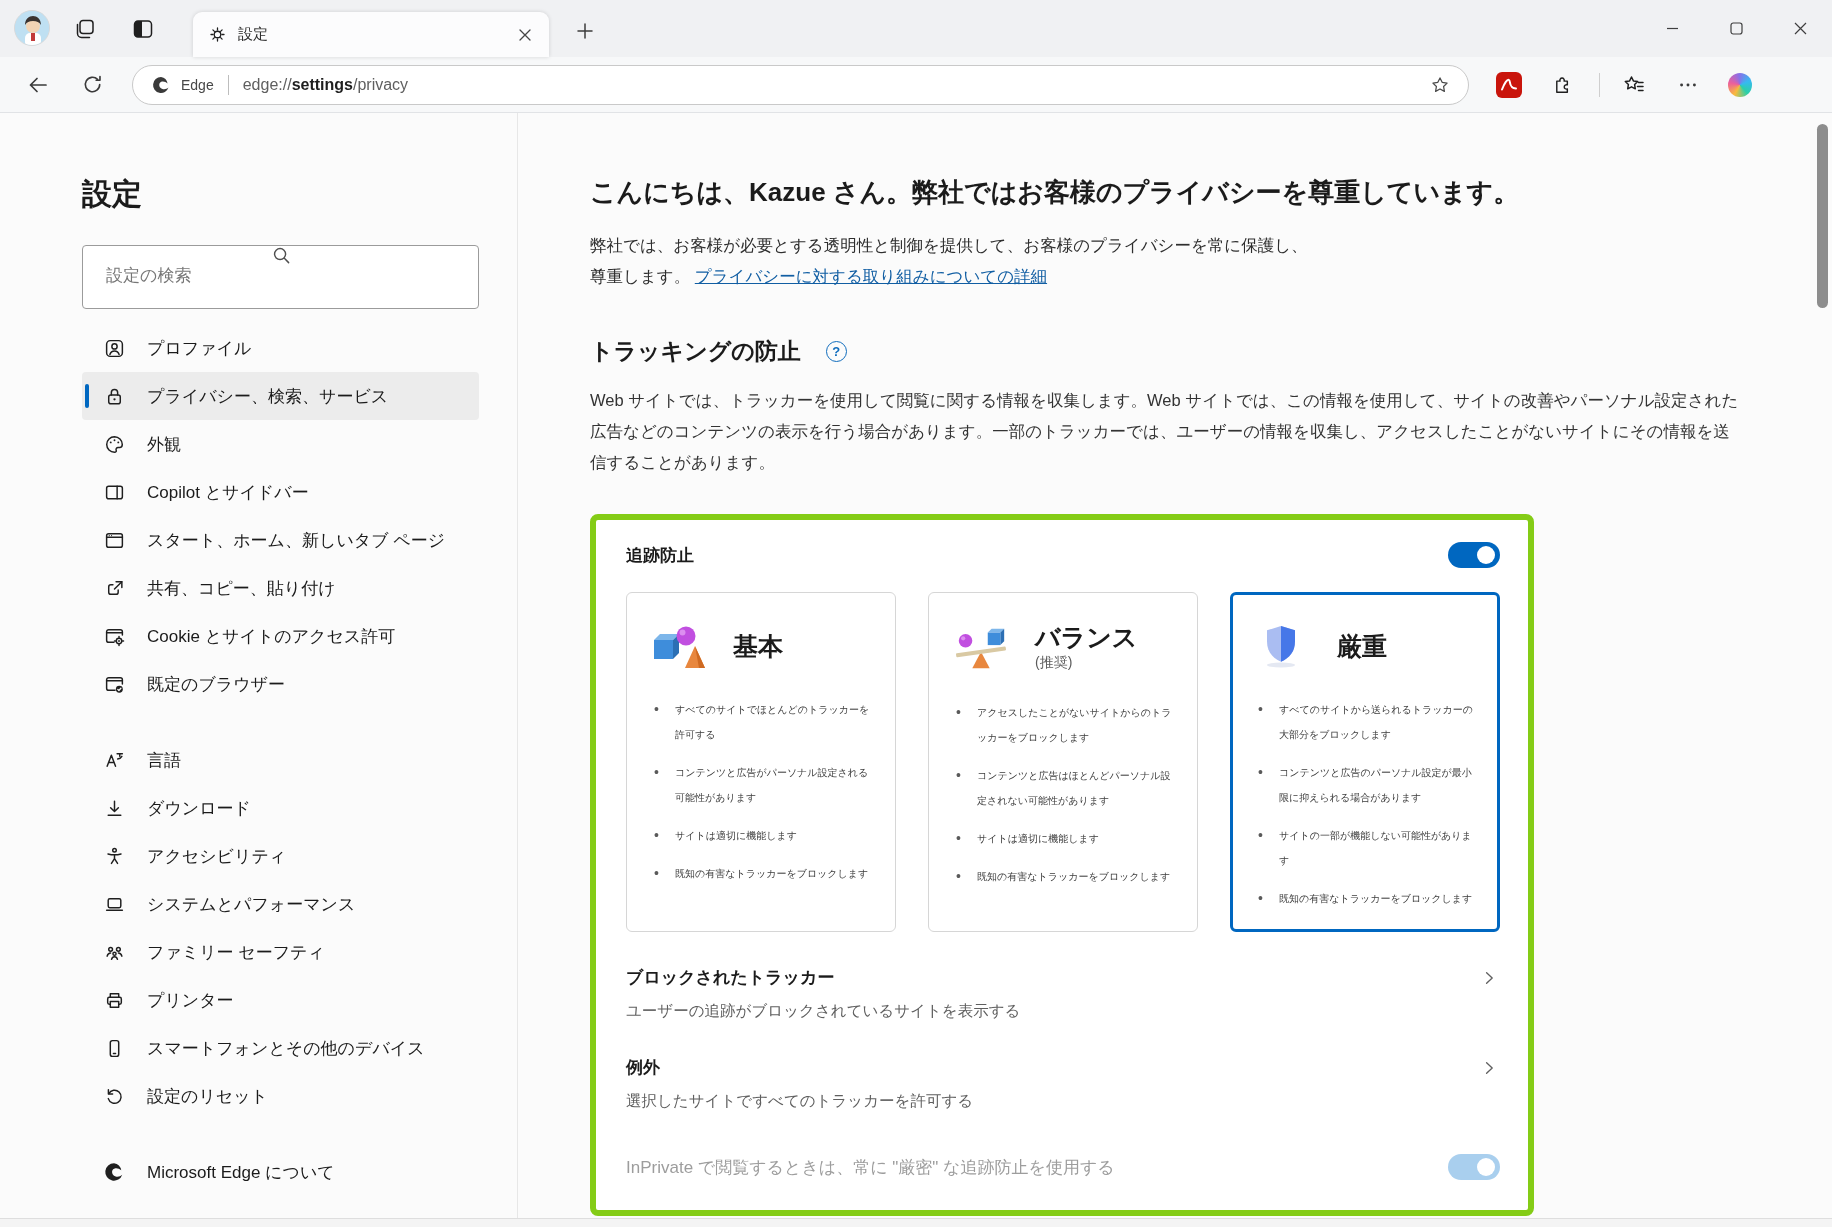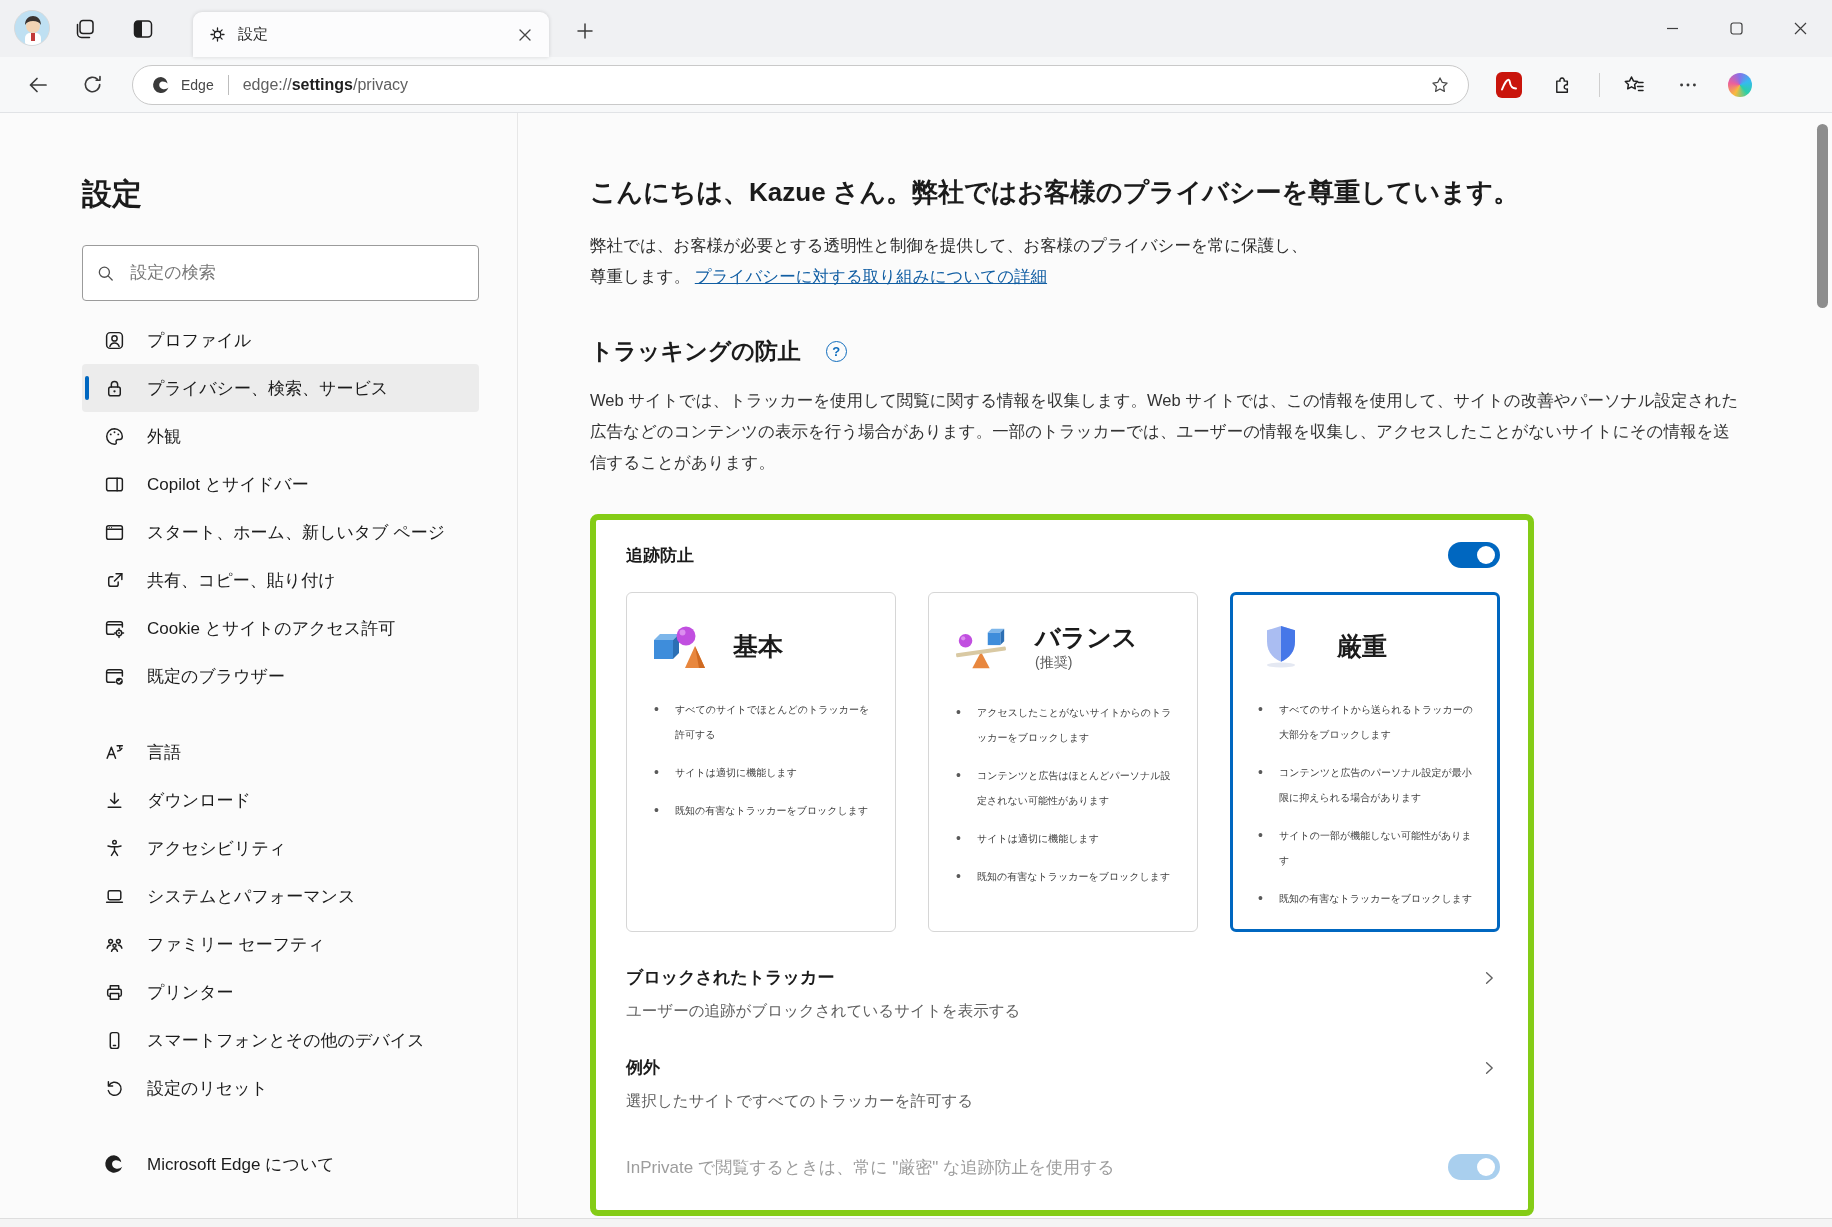--- a/index.html
+++ b/index.html
@@ -37,22 +37,22 @@
   .omni-url { margin-left:14px; font-size:16px; color:#5f5f5f; white-space:nowrap; }
   .omni-url .emph { color:#1f1f1f; font-weight:700; }
   .omni-star { margin-left:auto; width:24px; height:24px; display:flex; align-items:center; justify-content:center; }
   .tbr-icon { width:28px; height:28px; display:flex; align-items:center; justify-content:center; }
   .tbr-divider { height:24px; border-left:1px solid #cfcfcf; margin-left:22px; }
 
   
   .app { display:flex; height:1113px; }
   .sidebar { width:518px; flex:none; border-right:1px solid #e7e7e7; padding:61px 38px 0 82px; background:#fbfbfb; }
   .sb-title { font-size:30px; font-weight:600; margin:0; color:#1b1b1b; }
-  .search-box { margin-top:30px; height:56px; border:1px solid #9b9b9b; border-radius:4px; background:#fff;
-                display:flex; align-items:center; padding:0 12px 0 14px; }
+  .search-box { margin-top:30px; height:64px; border:1px solid #9b9b9b; border-radius:4px; background:#fff;
+                display:flex; align-items:center; padding:0 12px 0 14px;flex-direction:column; }
   .search-box input { border:none; outline:none; background:transparent; font-size:17px; width:100%; margin-left:14px;
                       font-family:inherit; color:#1b1b1b; }
   .search-box input::placeholder { color:#767676; }
   .nav-list { margin-top:15px; }
   .nav-item { height:48px; display:flex; align-items:center; border-radius:4px; padding-left:21px;
               position:relative; font-size:17px; color:#1b1b1b; cursor:default; }
   .nav-item.active { background:#ececec; }
   .active-bar { position:absolute; left:3px; top:12px; width:4px; height:24px; border-radius:2px; background:#0067c0; }
   .nav-ic { width:22px; height:22px; margin-right:22px; flex:none; display:flex; align-items:center; justify-content:center; }
   .nav-gap { height:28px; }
@@ -466,20 +466,21 @@
                 <circle cx="31.5" cy="9.5" r="3" fill="#dc8ef0"></circle>
                 <polygon points="34,45 54,45 44,23" fill="#e8873e"></polygon>
                 <polygon points="44,23 54,45 48,45" fill="#cf6a22"></polygon>
               </svg>
               <div class="card-titles">
                 <div class="card-title">基本</div>
               </div>
             </div>
             <ul>
               <li>すべてのサイトでほとんどのトラッカーを許可する</li>
+              <li>コンテンツと広告がパーソナル設定される可能性があります</li>
               <li>サイトは適切に機能します</li>
               <li>既知の有害なトラッカーをブロックします</li>
             </ul>
           </div>
 
           <div class="tp-card">
             <div class="card-head">
               <svg class="card-icon" viewBox="0 0 58 46">
                 <polygon points="20,44 38,44 29,27" fill="#e8873e"></polygon>
                 <g transform="rotate(-8 29 27)">

